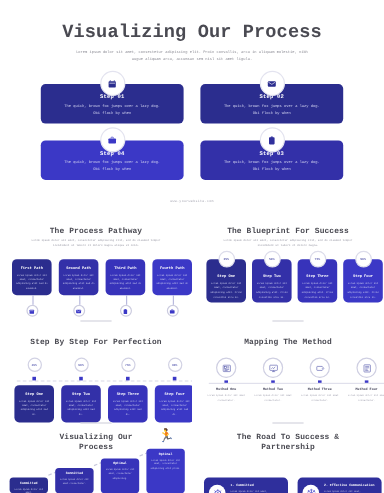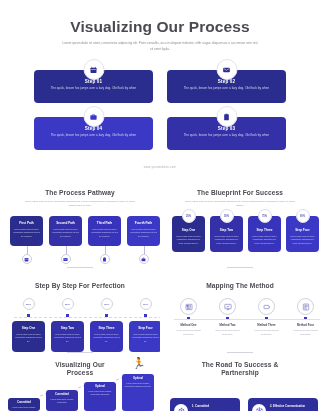--- a/index.html
+++ b/index.html
@@ -2,21 +2,21 @@
 <html><head>
 <meta charset="utf-8">
 <style>
   * { box-sizing: border-box; margin: 0; padding: 0; }
   html, body {
     width: 320px; height: 411px;
     background: #ffffff;
     font-family: "Liberation Sans", sans-serif;
     overflow: hidden;
   }
-  .page { position: relative; width: 320px; height: 411px; background: #fff; }
+  .page { position: relative; width: 320px; height: 411px; background: #fff; font-family: Liberation Mono, monospace; }
 
   
   .slide1 { position: absolute; left: 0; top: 0; width: 320px; height: 180px; }
   .s1-title {
     text-align: center; font-size: 15.5px; font-weight: bold;
     color: #4a4a52; letter-spacing: .1px; margin-top: 18px;
   }
   .s1-sub {
     text-align: center; font-size: 3.1px; color: #8d8d96;
     line-height: 1.85; margin: 5px auto 0; width: 196px;

